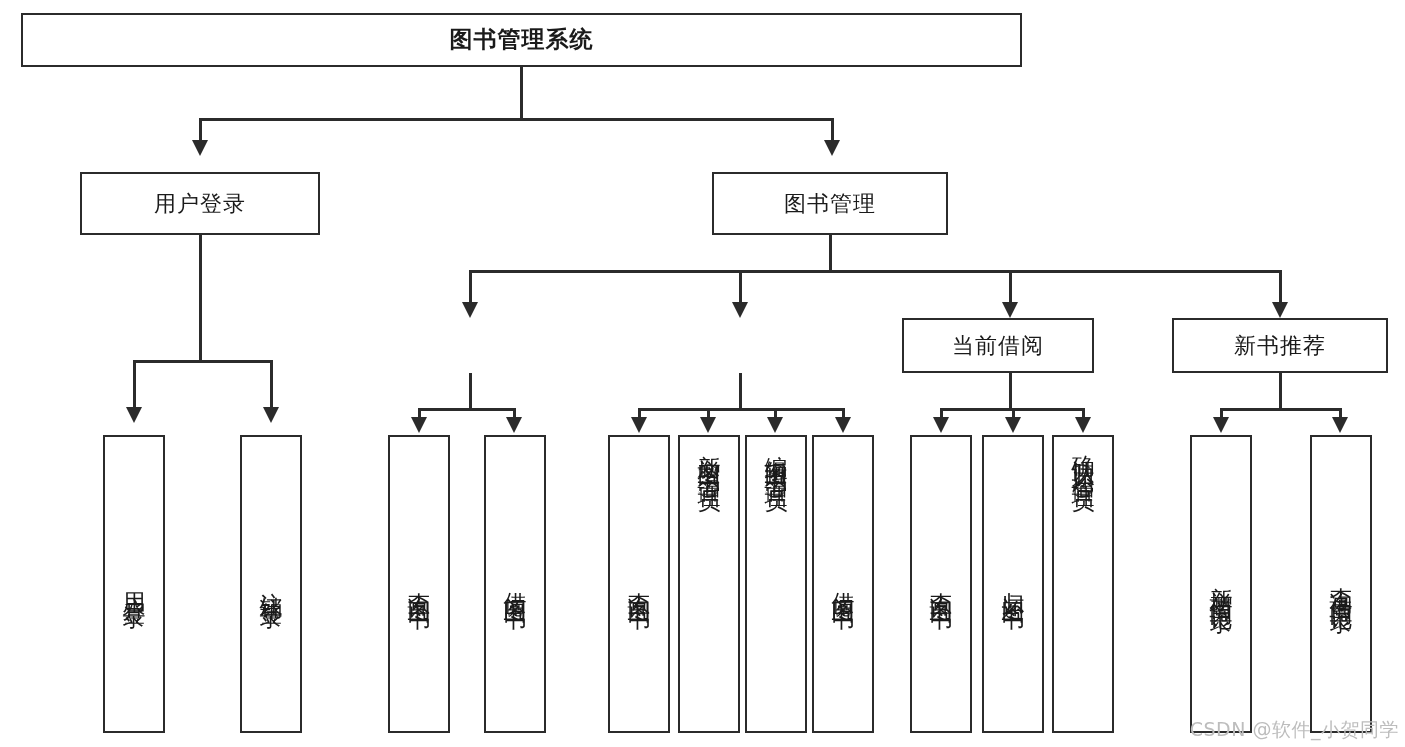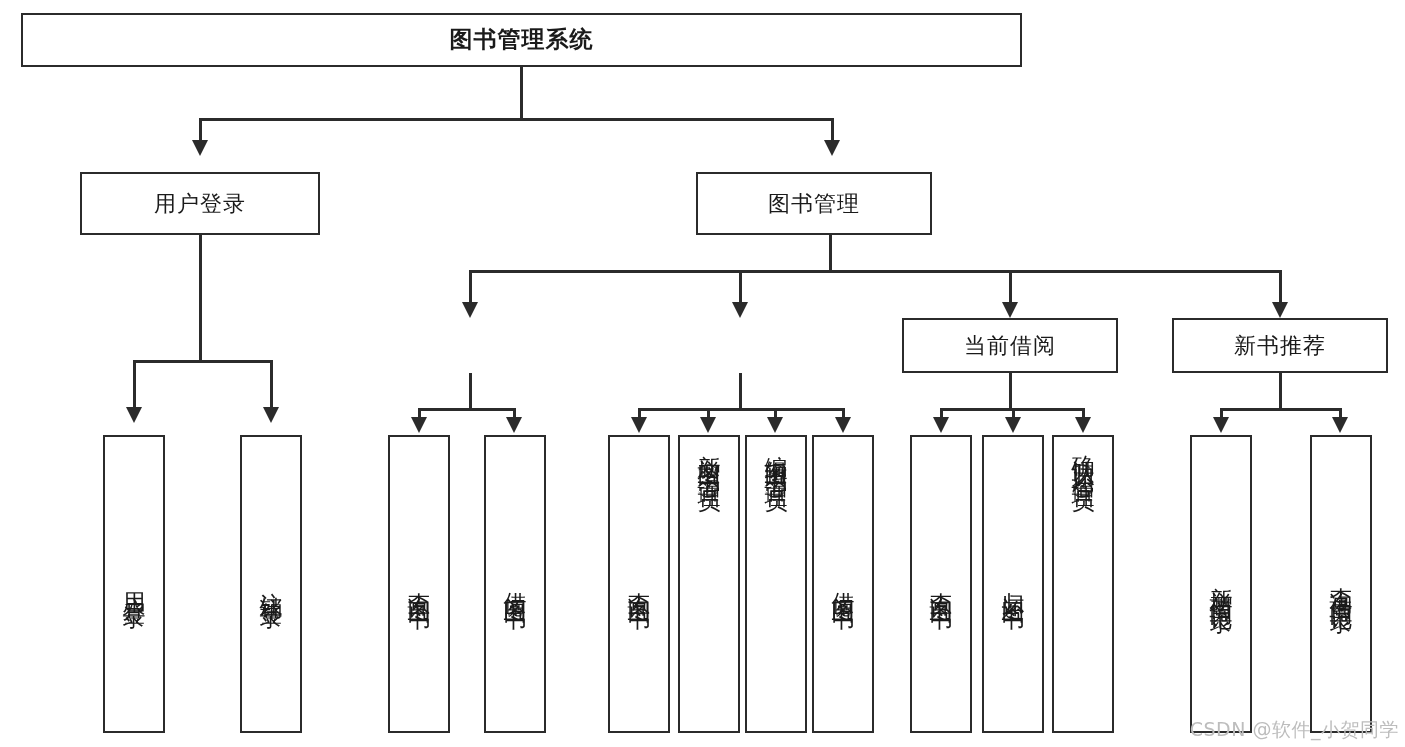--- a/index.html
+++ b/index.html
@@ -152,25 +152,25 @@
   <div class="arrow" style="left:1213px; top:417px;"></div>
   <div class="arrow" style="left:1332px; top:417px;"></div>
 
   <div class="node horiz root" style="left:21px; top:13px; width:1001px; height:54px;">
     <span class="label">图书管理系统</span>
   </div>
 
   <div class="node horiz" style="left:80px; top:172px; width:240px; height:63px;">
     <span class="label">用户登录</span>
   </div>
-  <div class="node horiz" style="left:696px; top:172px; width:236px; height:63px;">
+  <div class="node horiz" style="left:712px; top:172px; width:236px; height:63px;">
     <span class="label">图书管理</span>
   </div>
 
-  <div class="node horiz" style="left:902px; top:318px; width:216px; height:55px;">
+  <div class="node horiz" style="left:902px; top:318px; width:192px; height:55px;">
     <span class="label">当前借阅</span>
   </div>
   <div class="node horiz" style="left:1172px; top:318px; width:216px; height:55px;">
     <span class="label">新书推荐</span>
   </div>
 
   <div class="node vert centered" style="left:103px; top:435px; width:62px; height:298px;">
     <span class="label">用户登录</span>
   </div>
   <div class="node vert centered" style="left:240px; top:435px; width:62px; height:298px;">

